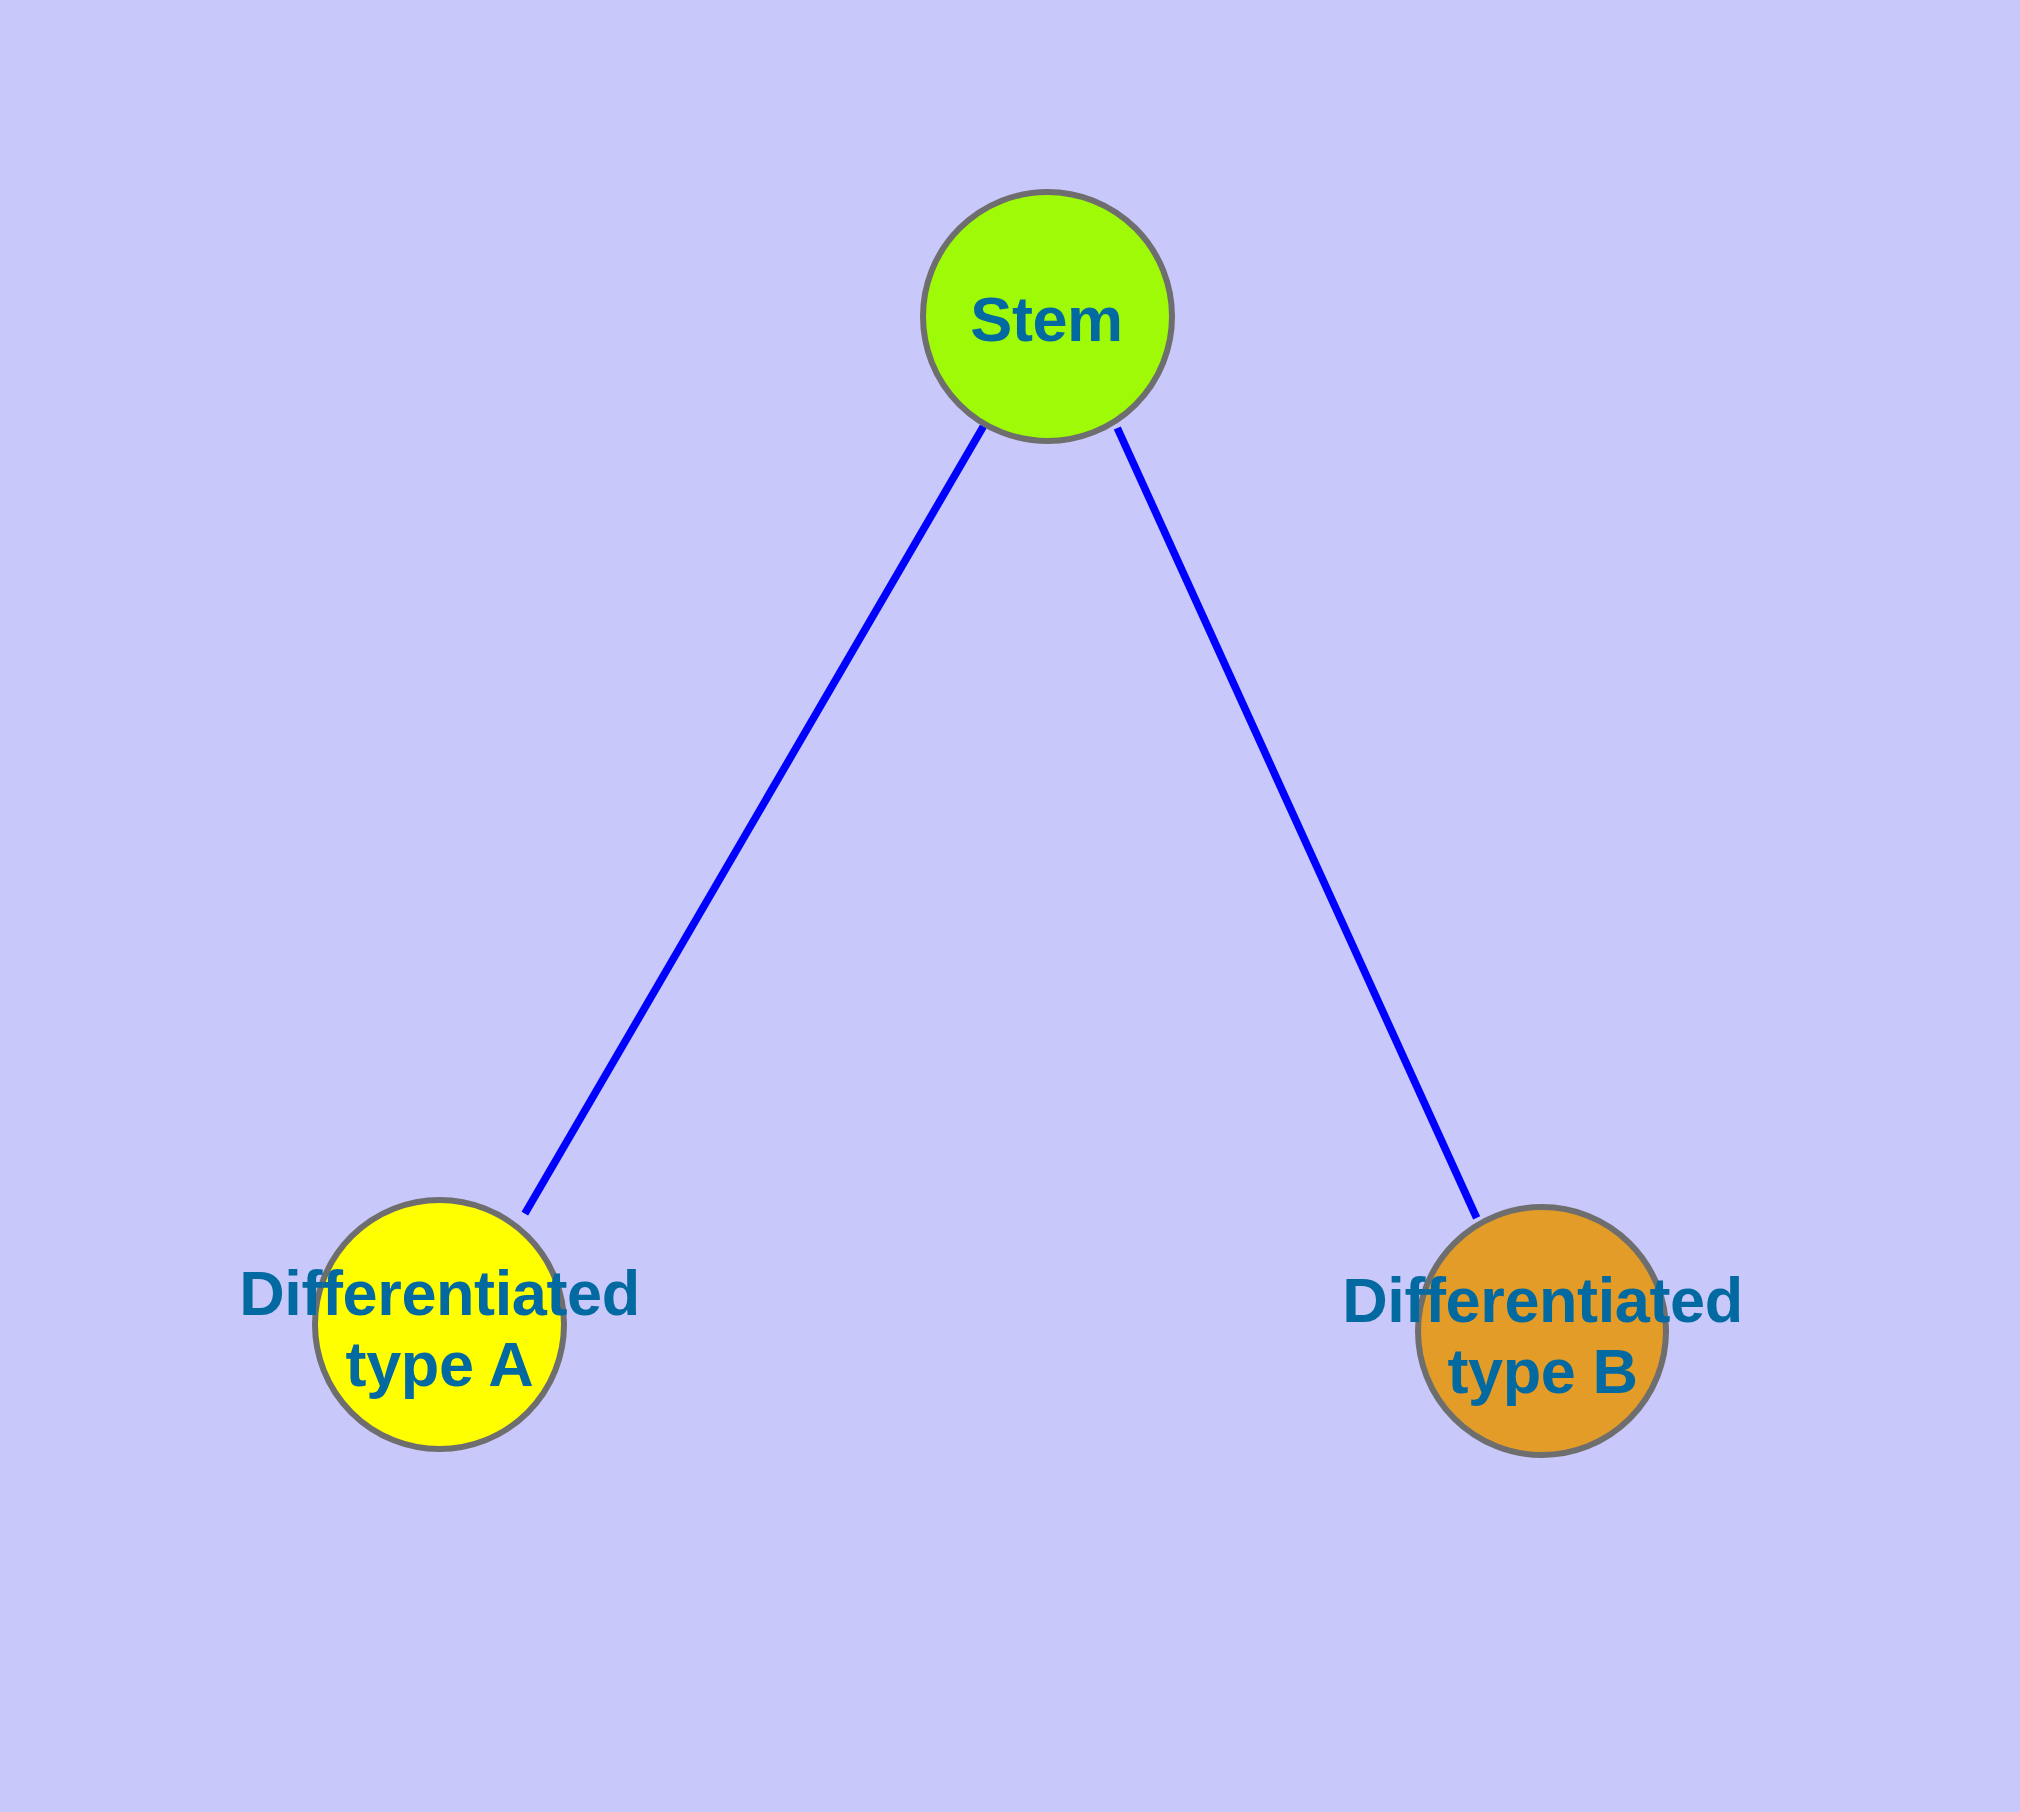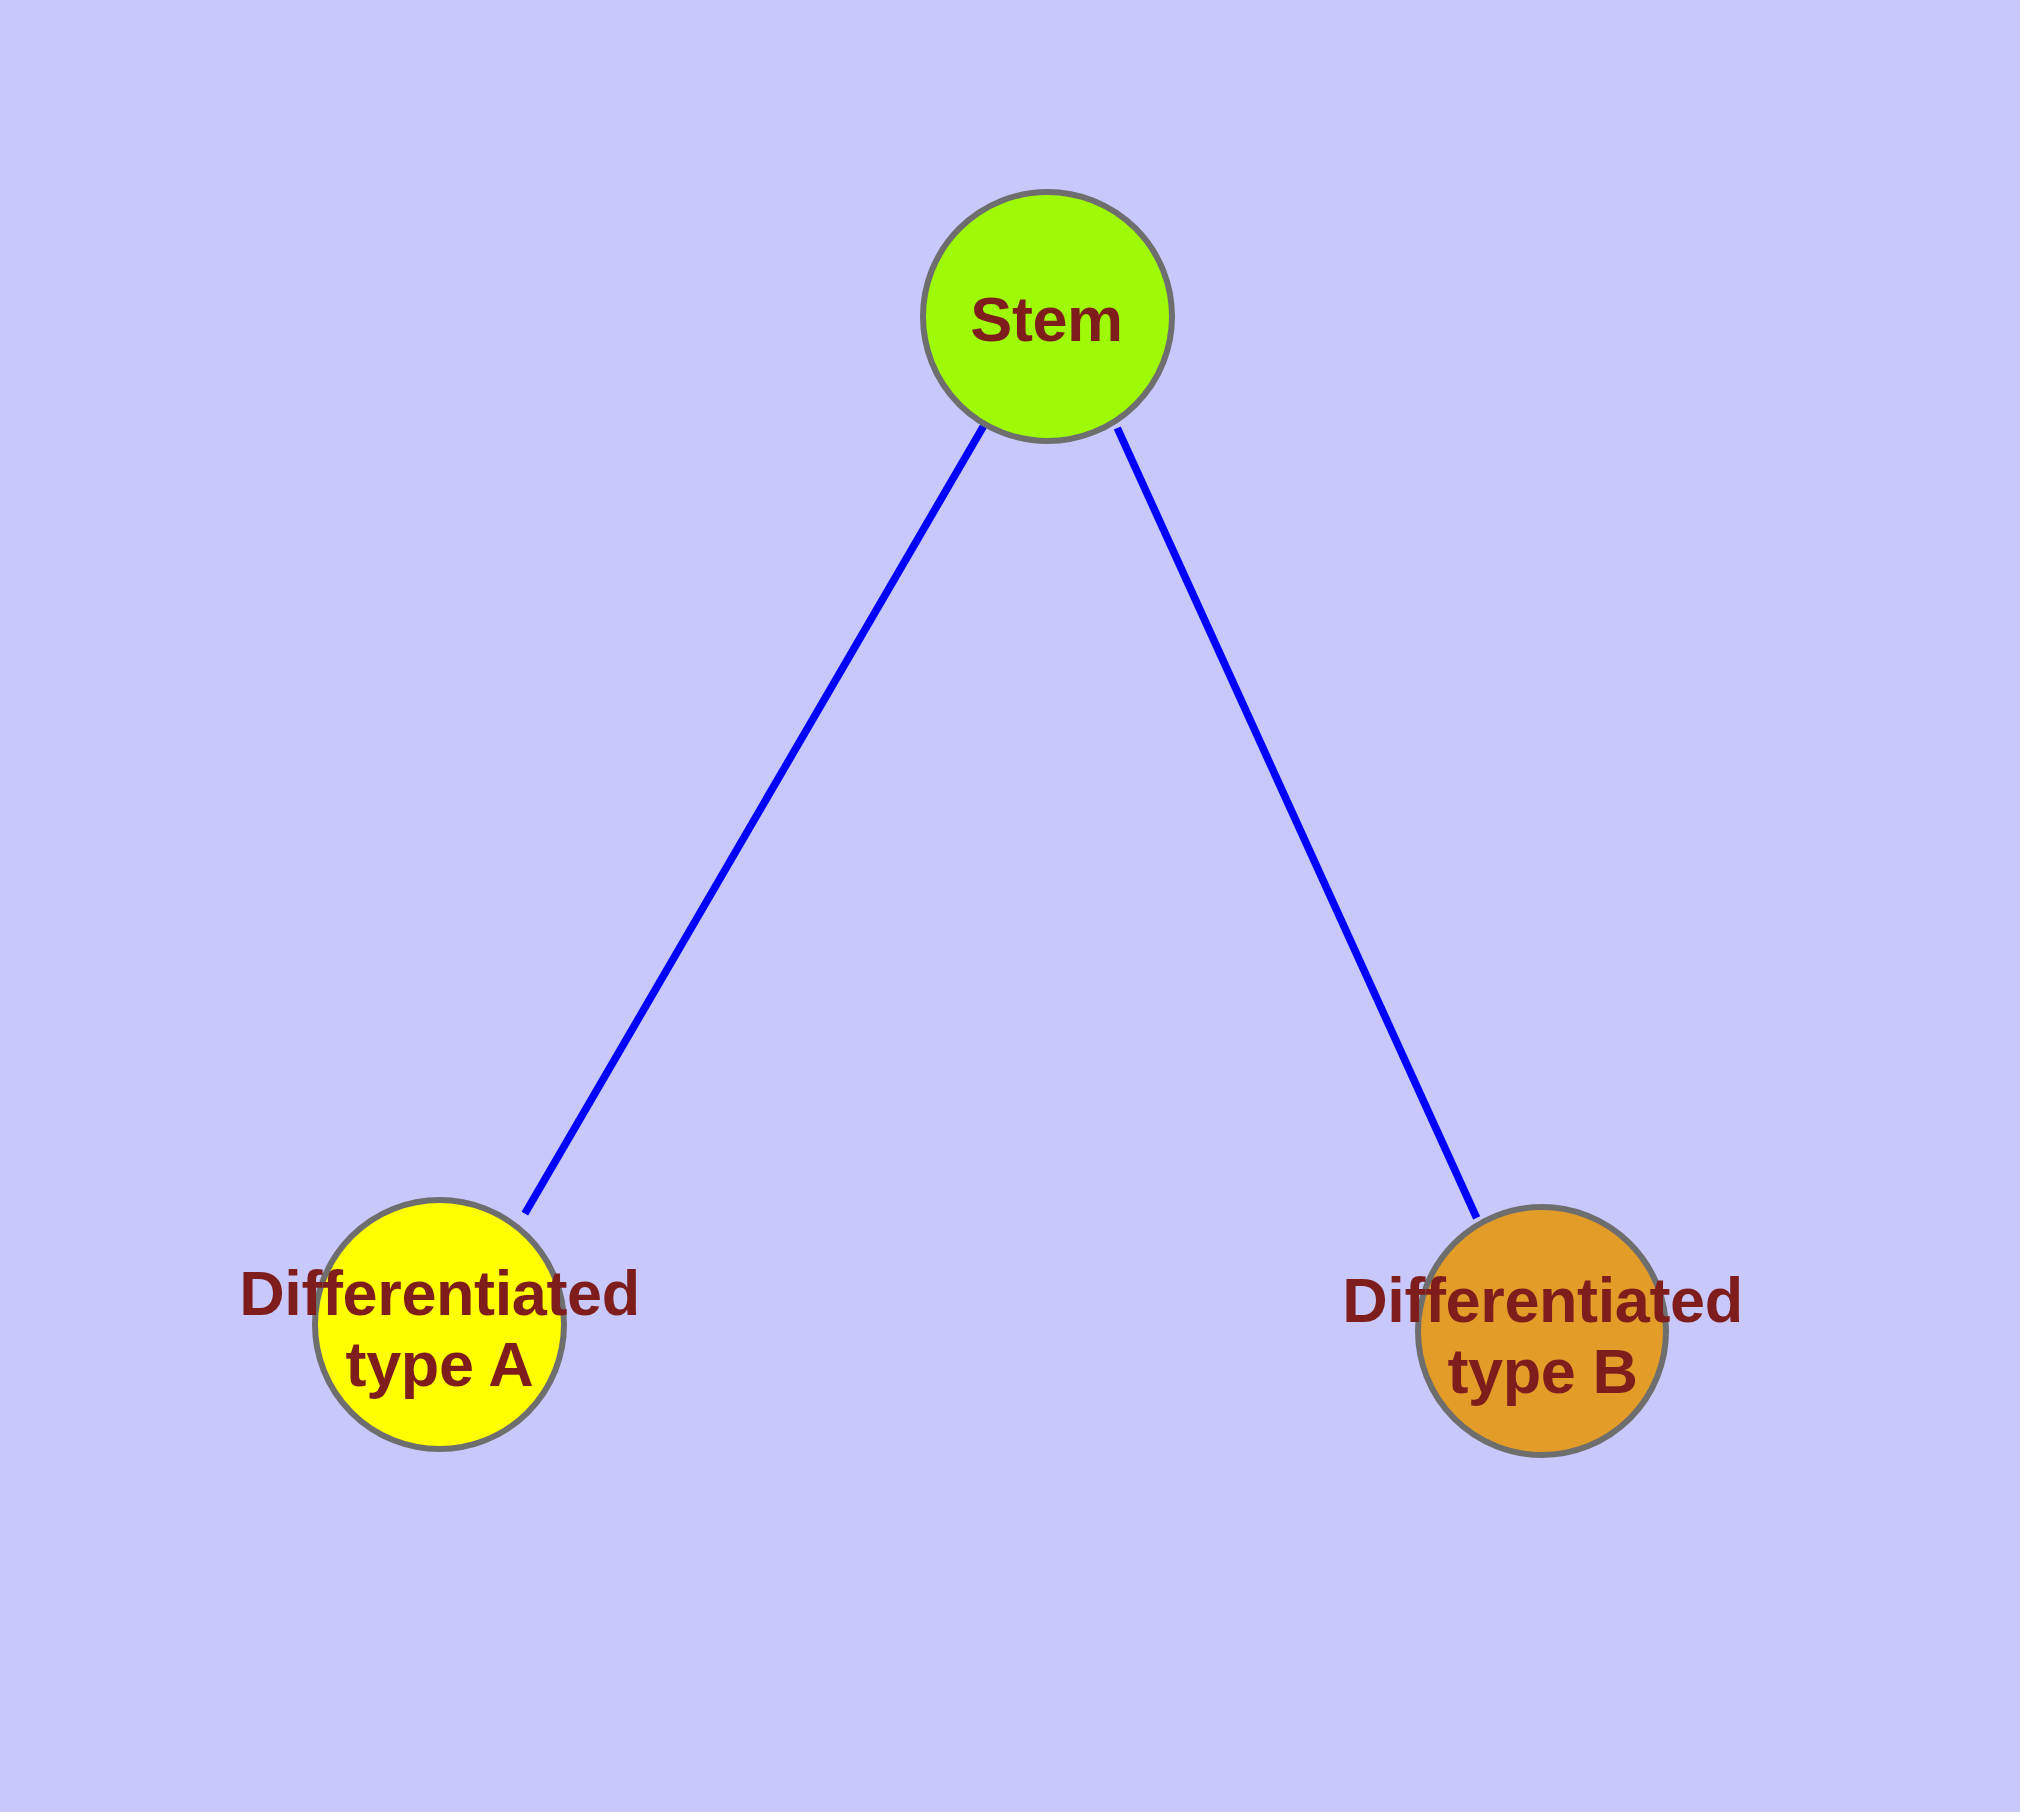--- a/index.html
+++ b/index.html
@@ -28,21 +28,21 @@
   }
   .node {
     position: absolute;
     border-radius: 50%;
     box-sizing: border-box;
     border: 6px solid #6e6e6e;
   }
   .node-label {
     position: absolute;
     text-align: center;
-    color: #7f1d1d;
+    color: #0369a1;
     font-family: "Liberation Sans", sans-serif;
     font-weight: bold;
     font-size: 63px;
     line-height: 1.12;
     letter-spacing: -0.4px;
     white-space: pre-line;
     pointer-events: none;
   }
   #node-stem {
     left: 920px;

